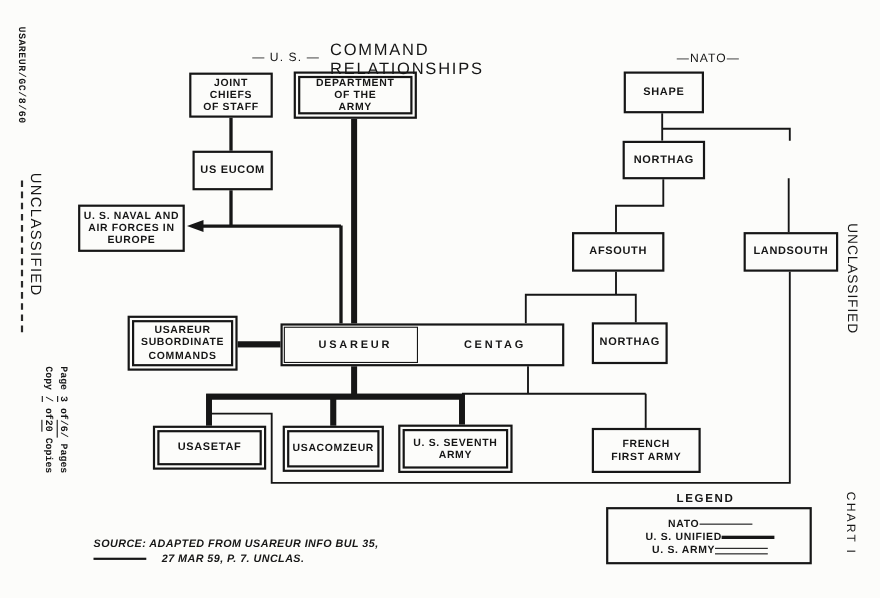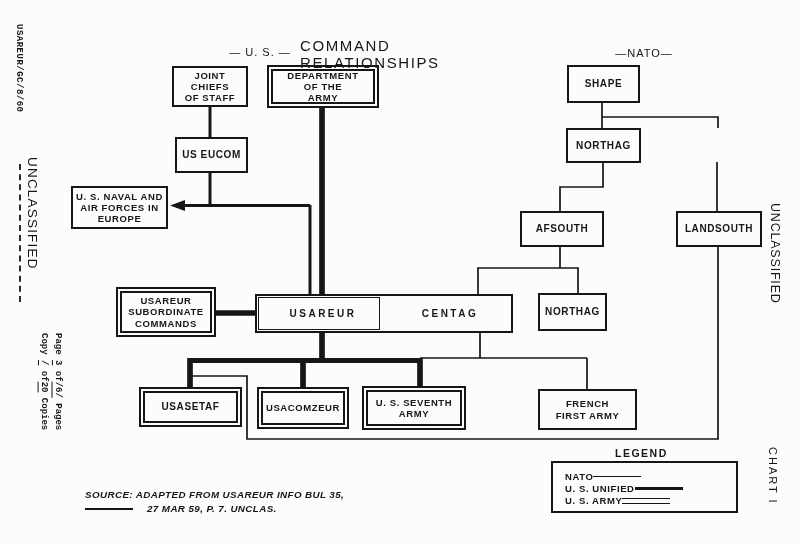--- a/index.html
+++ b/index.html
@@ -35,21 +35,21 @@
   .mono{font-family:"Liberation Mono", monospace;}
   .legend-box{
     position:absolute;z-index:2;box-sizing:border-box;border:2.4px solid #161616;
     background:#fcfcfa;padding:7px 10px 4px 12px;
     display:flex;flex-direction:column;justify-content:space-between;
   }
   .legend-title{
     position:absolute;z-index:4;font-weight:bold;font-size:10.5px;letter-spacing:1.5px;
     background:#fcfcfa;padding:0 6px;
   }
-  .lrow{display:flex;align-items:center;justify-content:flex-start;height:13px;}
+  .lrow{display:flex;align-items:center;justify-content:center;height:13px;}
   .lrow .llabel{font-weight:bold;font-size:9.5px;letter-spacing:0.6px;}
   .lsample{width:48px;}
   .ls-nato{border-top:1.7px solid #161616;}
   .ls-unified{border-top:3.2px solid #161616;}
   .ls-army{height:4.6px;border-top:1.7px solid #161616;border-bottom:1.7px solid #161616;}
   .src{font-size:9.8px;font-weight:bold;letter-spacing:0.4px;line-height:1.45;}
   .src-rule{display:inline-block;width:48px;border-bottom:2px solid #161616;vertical-align:2px;margin-right:14px;}
   .dashes{position:absolute;z-index:3;border-left:2px dashed #2a2a2a;}
   .fill{text-decoration:underline;}
   .pagecopy div{line-height:1.55;}

